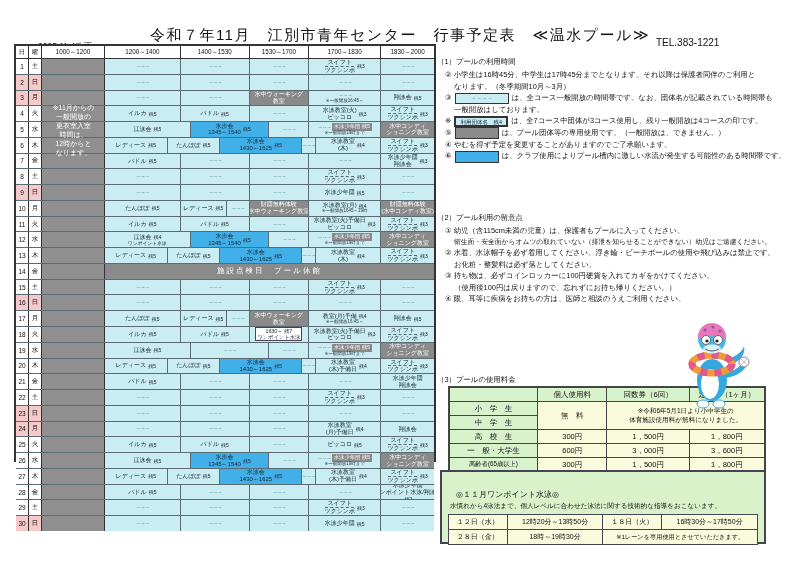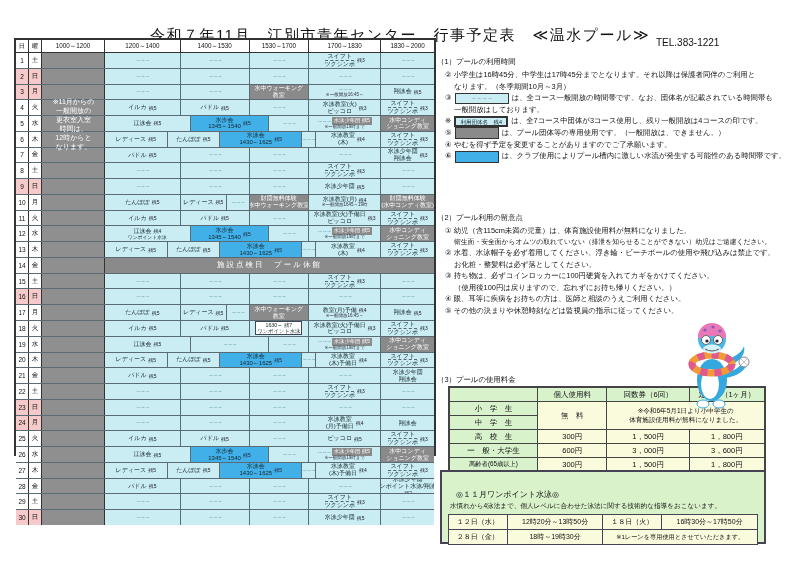--- a/index.html
+++ b/index.html
@@ -5,21 +5,21 @@
   html,body{margin:0;padding:0}
   body{width:800px;height:565px;position:relative;background:#fff;overflow:hidden;
        font-family:"Liberation Sans","DejaVu Sans",sans-serif;color:#111}
 
   .page-title{position:absolute;top:26px;left:0;width:100%;text-align:center;
               font-size:15px;letter-spacing:1.5px;color:#111}
   .revision{position:absolute;top:41px;left:38px;font-size:8.5px;text-decoration:underline}
   .tel{position:absolute;top:37px;left:656px;font-size:10px}
 
   
-  .sched{position:absolute;left:14px;top:38px;width:422px;height:418px;
+  .sched{position:absolute;left:14px;top:44px;width:422px;height:418px;
          border:2px solid #333;box-sizing:border-box;background:#fff}
   .shead{display:flex;height:13px;border-bottom:1px solid #333;box-sizing:border-box}
   .hc{border-right:1px solid #333;font-size:6.3px;display:flex;align-items:center;
       justify-content:center;box-sizing:border-box;white-space:nowrap;overflow:hidden}
   .hc.day,.hc.wd{width:13px}
   .hc.g{width:63px}
   .htime{flex:1;display:flex}
   .htime .hc:last-child{border-right:none}
   .sbody{position:relative;height:472px;display:flex;flex-direction:column}
   .srow{flex:1;display:flex;border-bottom:1px solid #5a6b73;box-sizing:border-box;min-height:0}
@@ -1058,28 +1058,27 @@
   <div class="ln"><span>③</span><span class="sw sw-open"><span>～～～～</span></span><span>は、全コース一般開放の時間帯です。なお、団体名が記載されている時間帯も</span></div>
   <div class="ln2">一般開放はしております。</div>
   <div class="ln"><span>※</span><span class="sw sw-group"><span>利用団体名　残4</span></span><span>は、全7コース中団体が3コース使用し、残り一般開放は4コースの印です。</span></div>
   <div class="ln"><span>⑤</span><span class="sw sw-dark"></span><span>は、プール団体等の専用使用です。（一般開放は、できません。）</span></div>
   <div class="ln">④ やむを得ず予定を変更することがありますのでご了承願います。</div>
   <div class="ln"><span>⑥</span><span class="sw sw-blue"></span><span>は、クラブ使用によりプール槽内に激しい水流が発生する可能性のある時間帯です。</span></div>
 </div>
 
 <div class="sec sec2">
   <div class="ttl">（2）プール利用の留意点</div>
-  <div class="ln">① 幼児（含115cm未満の児童）は、体育施設使用料が無料になりました。</div>
+  <div class="ln">① 幼児（含115cm未満の児童）は、保護者もプールに入ってください。</div>
   <div class="ln2" style="font-size:6.8px">衛生面・安全面からオムツの取れていない（排泄を知らせることができない）幼児はご遠慮ください。</div>
   <div class="ln">② 水着、水泳帽子を必ず着用してください。浮き輪・ビーチボールの使用や飛び込みは禁止です。</div>
   <div class="ln2">お化粧・整髪料は必ず落としてください。</div>
   <div class="ln">③ 持ち物は、必ずコインロッカーに100円硬貨を入れてカギをかけてください。</div>
   <div class="ln2">（使用後100円は戻りますので、忘れずにお持ち帰りください。）</div>
   <div class="ln">④ 眼、耳等に疾病をお持ちの方は、医師と相談のうえご利用ください。</div>
-  <div class="ln">⑤ その他の決まりや休憩時刻などは監視員の指示に従ってください。</div>
 </div>
 
 <div class="sec sec3t">
   <div class="ttl">（3）プールの使用料金</div>
 </div>
 <table class="fee">
   <tbody>
       <tr>
     <th class="c0"></th>
     <th class="c1">個人使用料</th>

